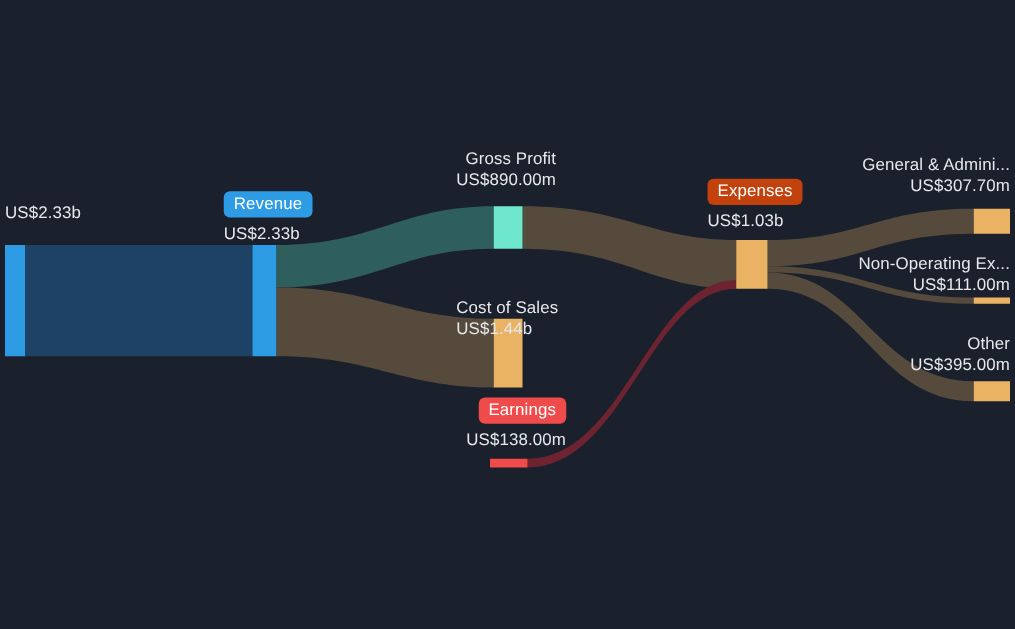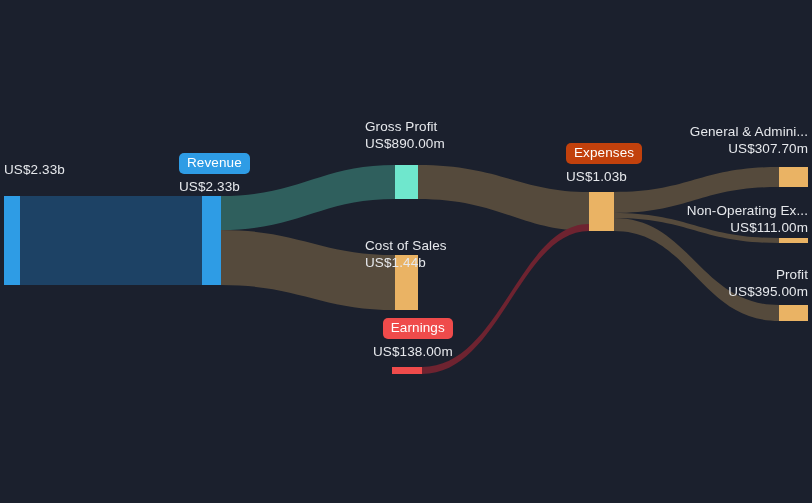--- a/index.html
+++ b/index.html
@@ -22,21 +22,21 @@
     height: 503px;
   }
   .lbl {
     position: absolute;
     color: #e6e8ec;
     font-size: 13.5px;
     line-height: 17px;
     white-space: nowrap;
     letter-spacing: 0.1px;
   }
-  .lbl .name { display: block; }
+  .lbl .name { display: block; text-align: right; }
   .lbl .val  { display: block; }
   .lbl.right-align { text-align: right; }
   .badge {
     display: inline-block;
     padding: 2px 8px 3px 8px;
     border-radius: 5px;
     color: #ffffff;
     font-size: 13.5px;
     line-height: 16px;
   }
@@ -137,17 +137,17 @@
     <span class="name">General &amp; Admini...</span>
     <span class="val">US$307.70m</span>
   </div>
 
   <div class="lbl right-align" style="right:4px; top:202px;">
     <span class="name">Non-Operating Ex...</span>
     <span class="val">US$111.00m</span>
   </div>
 
   <div class="lbl right-align" style="right:4px; top:266px;">
-    <span class="name">Profit</span>
+    <span class="name">Other</span>
     <span class="val">US$395.00m</span>
   </div>
 
 </div>
 
 </body></html>

